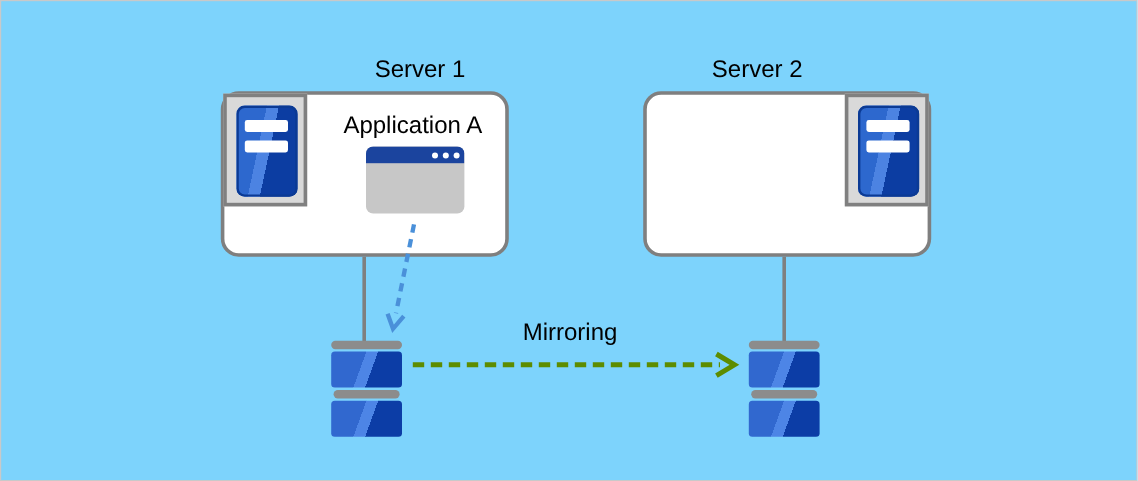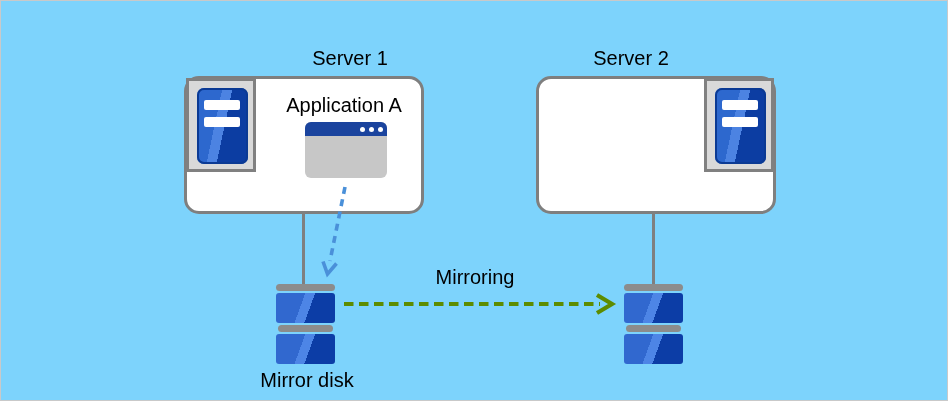--- a/index.html
+++ b/index.html
@@ -196,21 +196,20 @@
 
   <div class="disk d2">
     <div class="disk-cap"></div>
     <div class="disk-block t"></div>
     <div class="disk-pill"></div>
     <div class="disk-block b"></div>
   </div>
 
   <div class="diagram-label" style="left:474px; top:264px;text-align:center;">Mirroring</div>
 
-  <div class="diagram-label" style="left:306px; top:367px;">Mirror disk</div>
 
   <svg class="arrow-overlay" viewBox="0 0 948 401">
 
     <g>
       <line x1="344" y1="186" x2="329" y2="260" stroke="#4a90d9" stroke-width="3.6" stroke-dasharray="7 5.5"></line>
       <polyline points="335.5,262.5 326.5,273 322,260.5" fill="none" stroke="#4a90d9" stroke-width="3.6"></polyline>
     </g>
 
     <g>
       <line x1="343" y1="303" x2="599" y2="303" stroke="#5d8c00" stroke-width="4.2" stroke-dasharray="9.5 5.5"></line>

